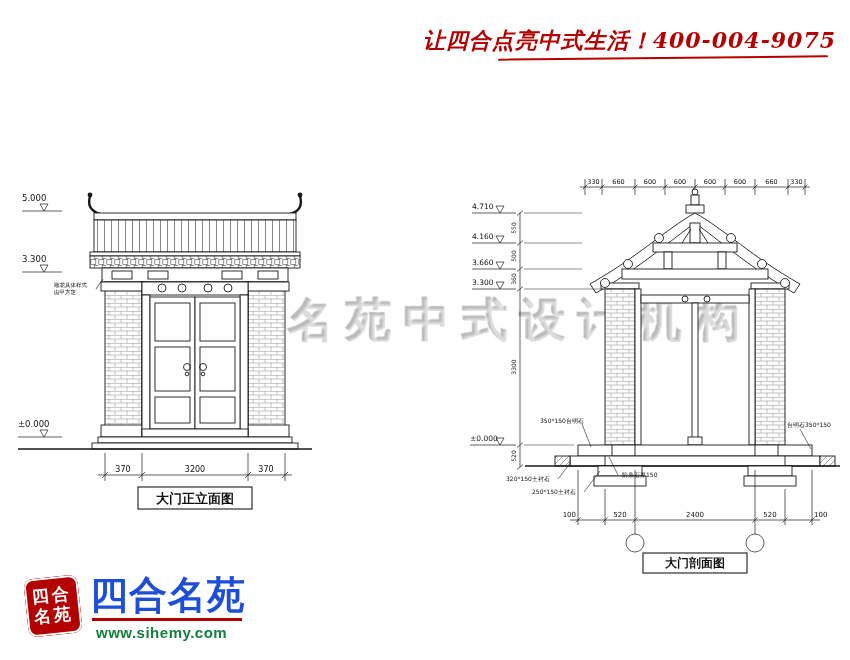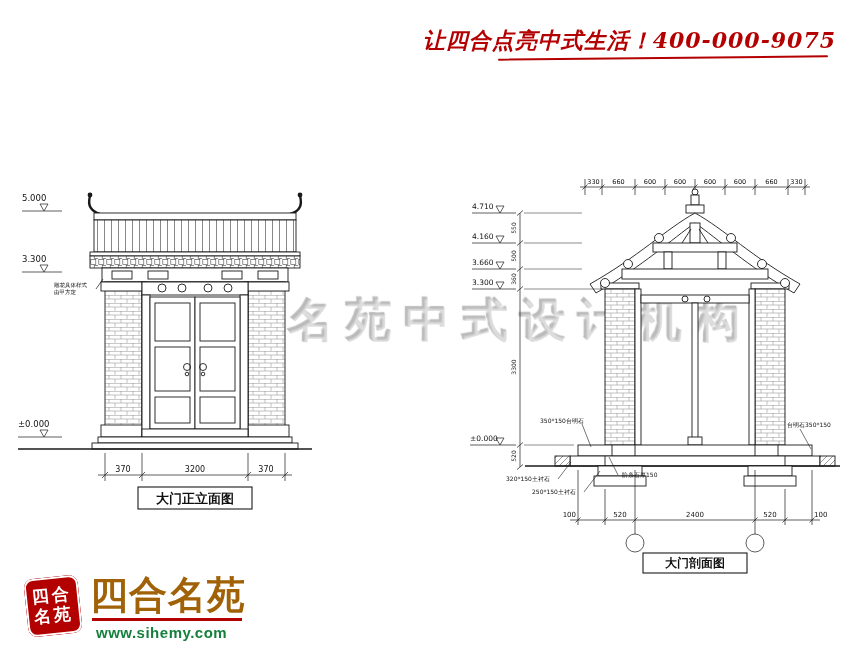--- a/index.html
+++ b/index.html
@@ -16,32 +16,32 @@
   .slogan-underline{position:absolute;right:22px;top:57px;width:330px;height:2px;background:#b40000;
           border-radius:2px;transform:rotate(-0.6deg);}
   .watermark{position:absolute;left:172px;top:290px;white-space:nowrap;font-family:"DejaVu Serif",serif;
           font-size:46px;font-weight:bold;letter-spacing:12px;color:rgba(178,178,178,0.42);
           text-shadow:2px 2px 2px rgba(255,255,255,0.95), -1px -1px 1px rgba(125,125,125,0.5);}
   .seal{position:absolute;left:26px;top:577px;width:54px;height:58px;background:#b30000;
           border-radius:9px;transform:rotate(-6deg);display:flex;flex-direction:column;
           align-items:center;justify-content:center;color:#fff;font-weight:bold;
           box-shadow:inset 0 0 0 2px #fff, inset 0 0 0 4px #b30000;}
   .seal div{font-size:17px;line-height:1.15;letter-spacing:3px;font-family:"DejaVu Serif",serif;}
-  .brand-name{position:absolute;left:90px;top:570px;font-size:38px;font-weight:bold;color:#a16207;
+  .brand-name{position:absolute;left:90px;top:570px;font-size:38px;font-weight:bold;color:#1d4ed8;
           font-family:"DejaVu Serif",serif;letter-spacing:1px;white-space:nowrap;}
   .brand-line{position:absolute;left:92px;top:618px;width:150px;height:3px;background:#b30000;}
   .brand-site{position:absolute;left:96px;top:624px;font-size:15px;font-weight:bold;color:#15803d;
           letter-spacing:0.5px;}
 </style>
 </head>
 <body>
 
 <div class="page">
 
-  <div class="slogan">让四合点亮中式生活！400-000-9075</div>
+  <div class="slogan">让四合点亮中式生活！400-004-9075</div>
   <div class="slogan-underline"></div>
 
   <div class="watermark">四合名苑中式设计机构</div>
 
   <svg class="drawing" style="left:10px;top:175px;" width="310" height="340" viewBox="0 0 310 340">
     <defs>
       <pattern id="brickL" width="12" height="8" patternUnits="userSpaceOnUse">
         <rect width="12" height="8" fill="#fff"></rect>
         <path d="M0,0.4 H12 M0,4 H12 M3,0 V4 M9,4 V8" stroke="#888" stroke-width="0.5" fill="none"></path>
       </pattern>

